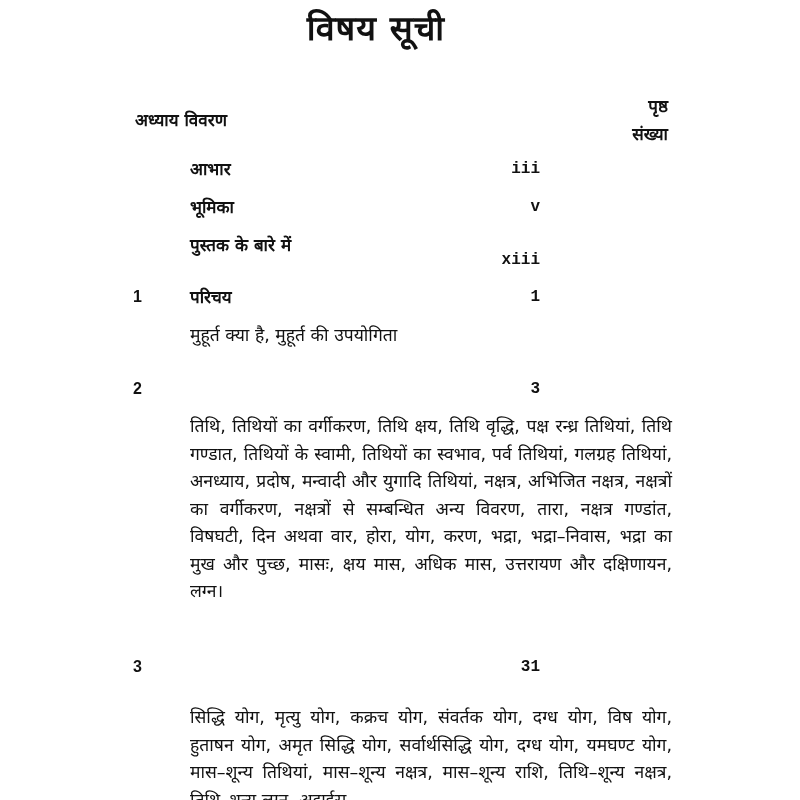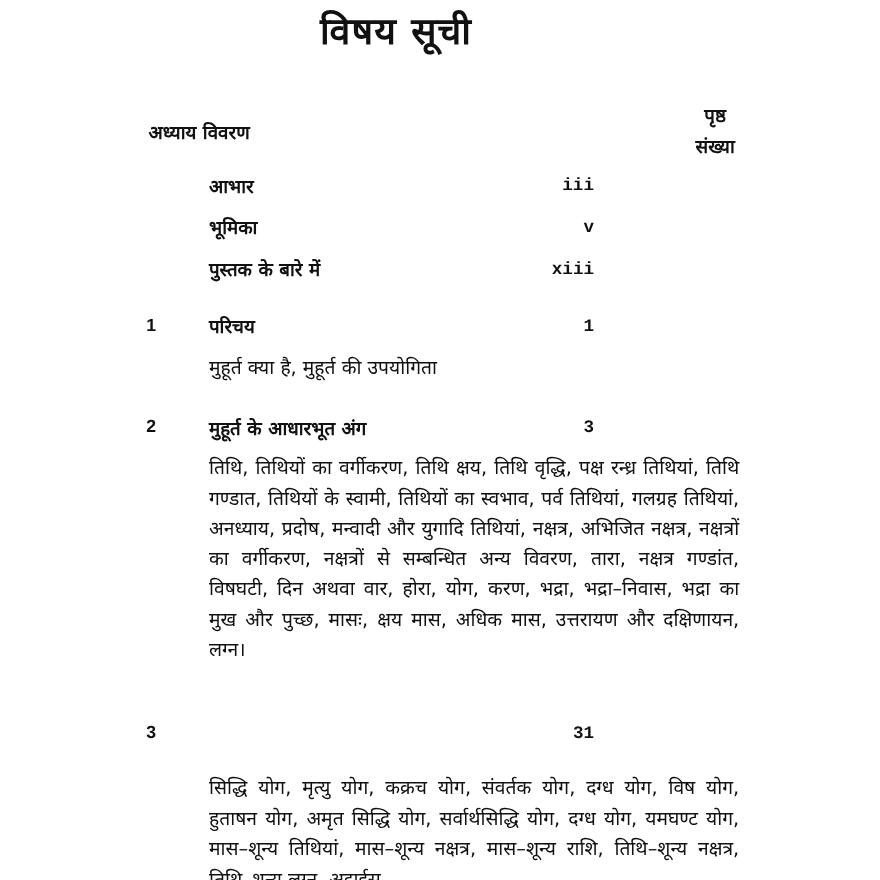--- a/index.html
+++ b/index.html
@@ -1,21 +1,21 @@
 <!DOCTYPE html>
 <html><head>
 <meta charset="utf-8">
 <style>
   html, body { margin:0; padding:0; background:#ffffff; }
   body { width:800px; height:800px; overflow:hidden; position:relative;
          font-family: "DejaVu Sans", sans-serif; color:#111; }
-  .title { position:absolute; left:0; width:720px; top:4px; text-align:center;
+  .title { position:absolute; left:16px; width:720px; top:4px; text-align:center;
            font-size:34px; font-weight:bold; letter-spacing:1px; }
   .hdr-left { position:absolute; left:135px; top:108px; font-size:17px; font-weight:bold; }
-  .hdr-right { position:absolute; right:132px; top:92px; font-size:17px; font-weight:bold; text-align:center; line-height:28px; }
+  .hdr-right { position:absolute; right:132px; top:92px; font-size:17px; font-weight:bold; text-align:right; line-height:28px; }
   .row { position:absolute; left:0; width:672px; height:30px; }
   .num { position:absolute; left:133px; font-size:16px; font-weight:bold; font-family:"Liberation Sans", sans-serif; }
   .label { position:absolute; left:190px; font-size:17px; font-weight:bold; }
   .page { position:absolute; right:132px; font-size:16px; font-weight:bold; font-family:Liberation Mono, monospace; }
   .desc { position:absolute; left:190px; width:482px; font-size:17.5px; line-height:27.5px;
           text-align:justify; }
 </style>
 </head>
 <body>
 
@@ -30,33 +30,32 @@
 <div class="row" style="top:157px">
   <span class="label">आभार</span>
   <span class="page" style="top:3px">iii</span>
 </div>
 <div class="row" style="top:195px">
   <span class="label">भूमिका</span>
   <span class="page" style="top:3px">v</span>
 </div>
 <div class="row" style="top:233px">
   <span class="label">पुस्तक के बारे में</span>
-  <span class="page" style="top:3px">xiii</span>
+  <span class="page" style="top:18px">xiii</span>
 </div>
 
 <div class="row" style="top:285px">
   <span class="num" style="top:3px">1</span>
   <span class="label">परिचय</span>
   <span class="page" style="top:3px">1</span>
 </div>
 <div class="desc" style="top:322px">मुहूर्त क्या है, मुहूर्त की उपयोगिता</div>
 
 <div class="row" style="top:377px">
   <span class="num" style="top:3px">2</span>
-  <span class="label">मुहूर्त के आधारभूत अंग</span>
   <span class="page" style="top:3px">3</span>
 </div>
 <div class="desc" style="top:413px">तिथि, तिथियों का वर्गीकरण, तिथि क्षय, तिथि वृद्धि, पक्ष रन्ध्र तिथियां, तिथि गण्डात, तिथियों के स्वामी, तिथियों का स्वभाव, पर्व तिथियां, गलग्रह तिथियां, अनध्याय, प्रदोष, मन्वादी और युगादि तिथियां, नक्षत्र, अभिजित नक्षत्र, नक्षत्रों का वर्गीकरण, नक्षत्रों से सम्बन्धित अन्य विवरण, तारा, नक्षत्र गण्डांत, विषघटी, दिन अथवा वार, होरा, योग, करण, भद्रा, भद्रा–निवास, भद्रा का मुख और पुच्छ, मासः, क्षय मास, अधिक मास, उत्तरायण और दक्षिणायन, लग्न।</div>
 
 <div class="row" style="top:655px">
   <span class="num" style="top:3px">3</span>
   <span class="page" style="top:3px">31</span>
 </div>
 <div class="desc" style="top:704px">सिद्धि योग, मृत्यु योग, कक्रच योग, संवर्तक योग, दग्ध योग, विष योग, हुताषन योग, अमृत सिद्धि योग, सर्वार्थसिद्धि योग, दग्ध योग, यमघण्ट योग, मास–शून्य तिथियां, मास–शून्य नक्षत्र, मास–शून्य राशि, तिथि–शून्य नक्षत्र, तिथि–शून्य लग्न, अट्ठाईस</div>
 

